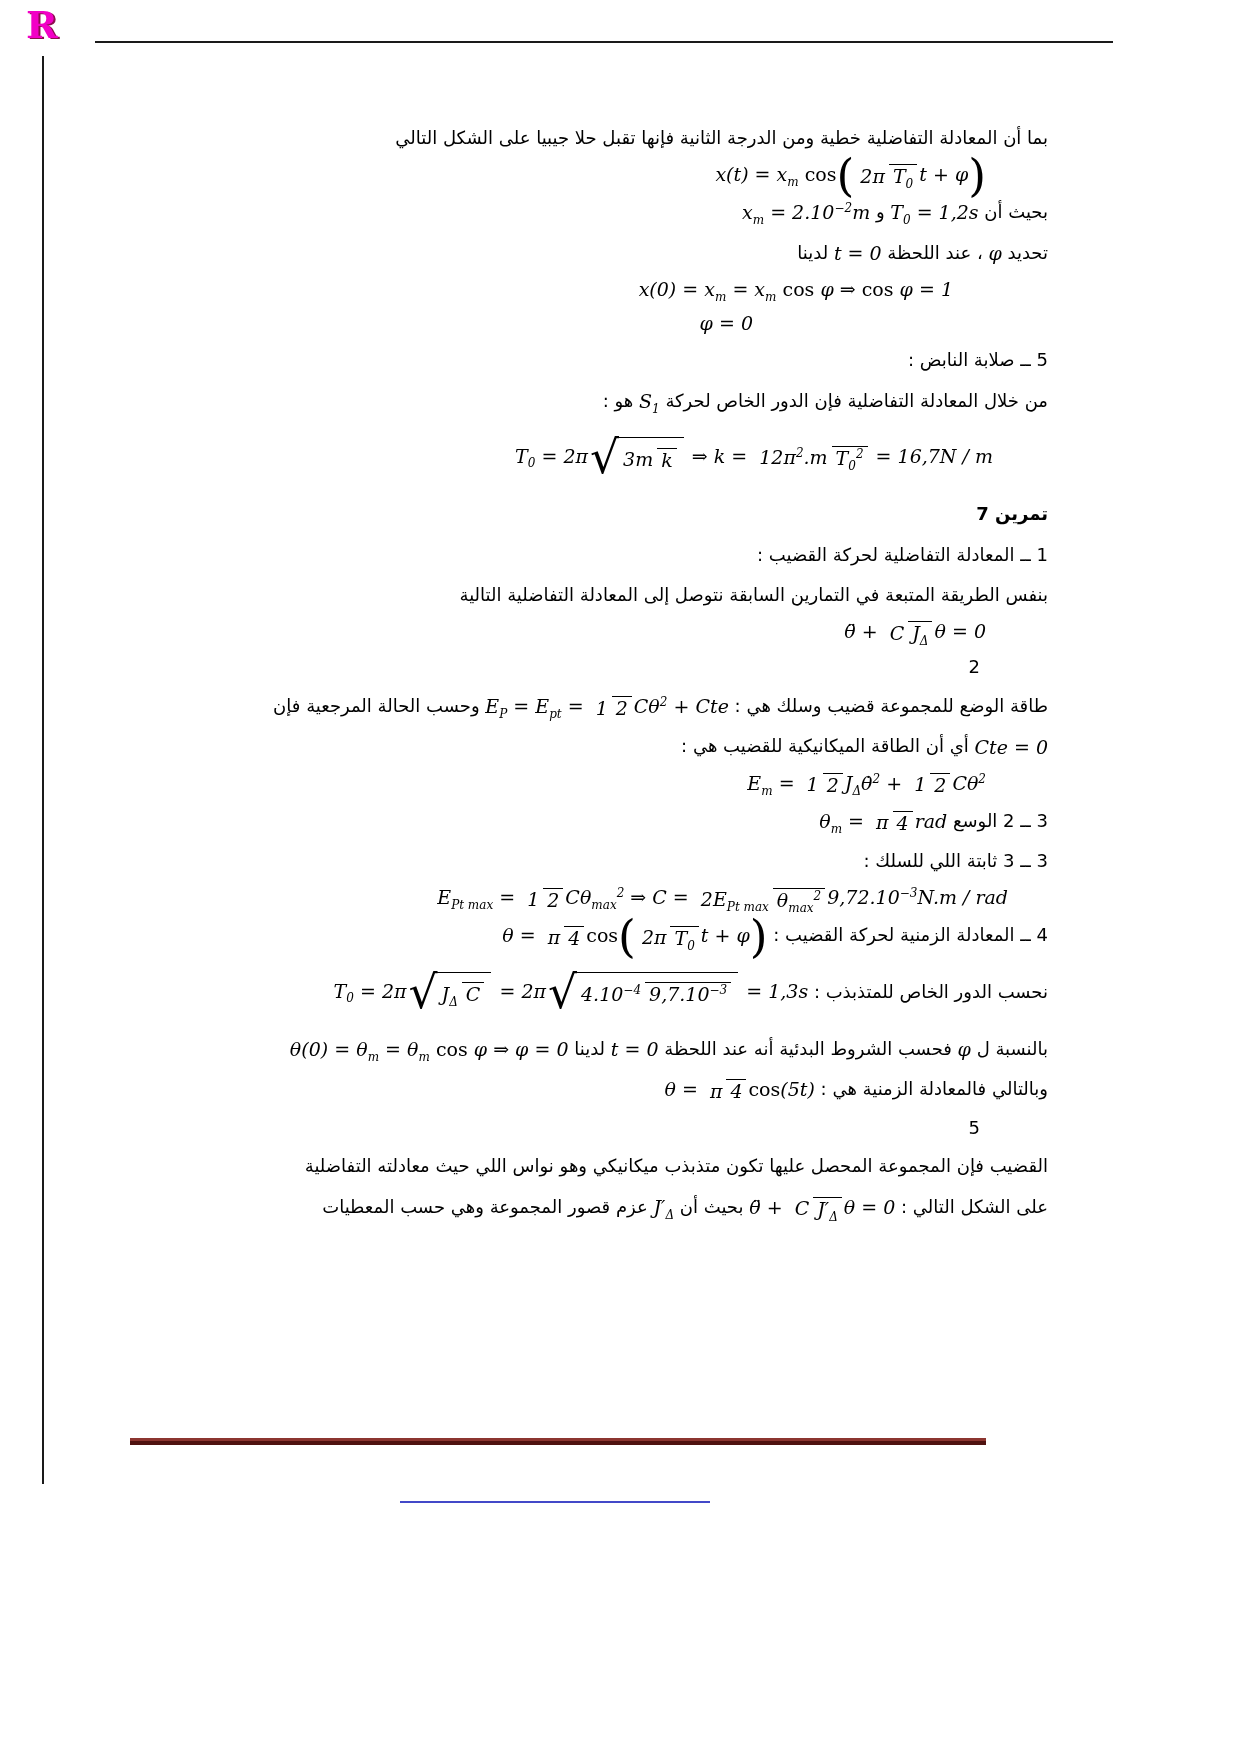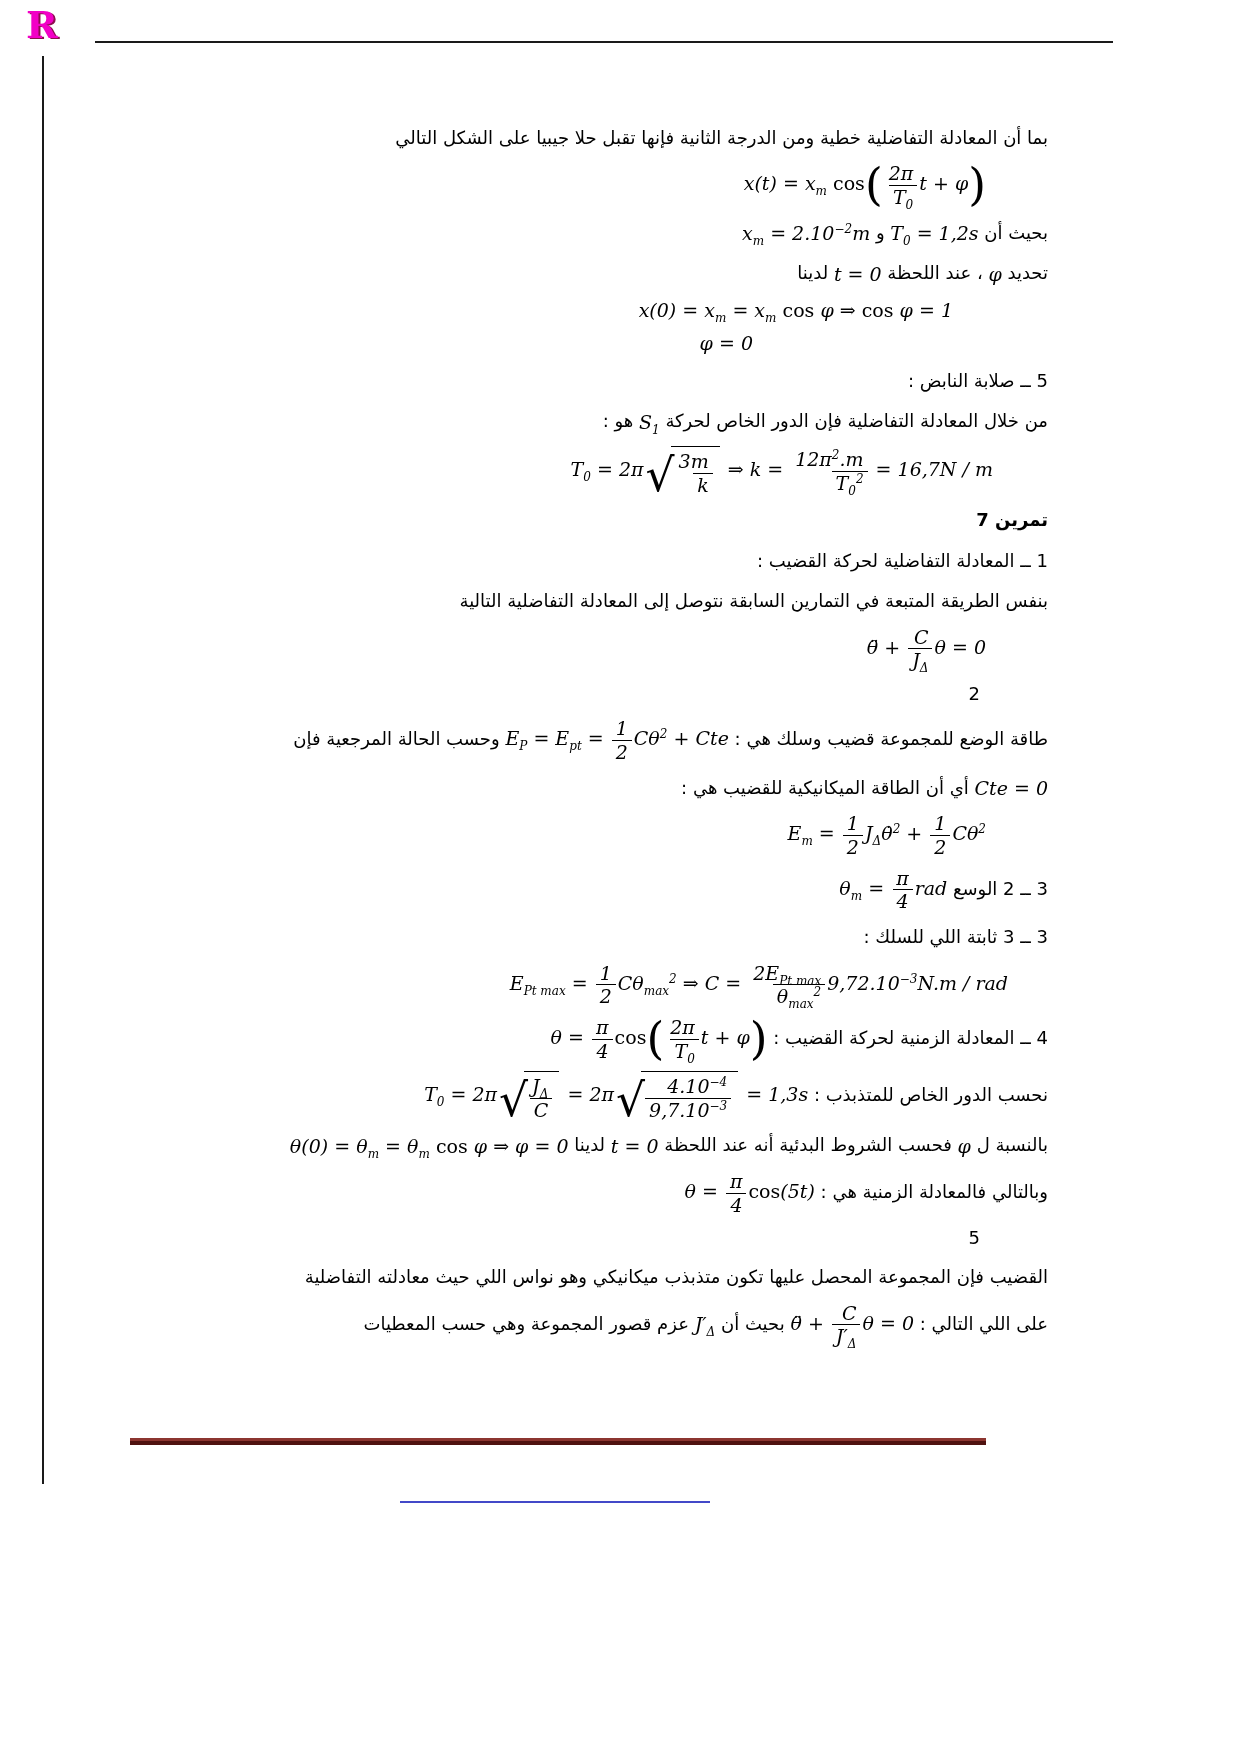--- a/index.html
+++ b/index.html
@@ -34,26 +34,26 @@
 
   
   .math {
     direction:ltr; unicode-bidi:isolate; display:inline-block;
     font-family:"DejaVu Serif", serif; font-style:italic; font-size:19px;
     white-space:nowrap; line-height:1.35; vertical-align:middle;
   }
   .math sup, .math sub { font-size:12px; line-height:0; font-style:italic; }
   .rm { font-style:normal; }
   .frac {
-    display:inline-flex; flex-direction:column; align-items:flex-end;
+    display:inline-flex; flex-direction:row; align-items:center;
     vertical-align:middle; text-align:center; margin:0 2px; line-height:1.2;
   }
   .fnum, .fden { display:block; padding:0 4px; }
   .fden { border-top:1.4px solid #000; }
-  .sqrt { display:inline-flex; align-items:stretch; vertical-align:middle; margin:0 2px; }
+  .sqrt { display:inline-flex; align-items:stretch; vertical-align:middle; margin:12px 2px; }
   .sqsym { display:flex; align-items:flex-end; font-style:normal; }
   .sqsym::before { content:"√"; font-size:2.4em; line-height:0.9; }
   .sqbody { border-top:1.6px solid #000; display:flex; align-items:center; padding:3px 5px 0 2px; margin-left:-4px; }
   .bigp { font-style:normal; font-weight:200; font-size:2.4em; line-height:0; vertical-align:middle; }
 </style>
 </head>
 <body>
 
 <div class="sheet">
 
@@ -187,21 +187,21 @@
             <span class="fnum">π</span>
             <span class="fden">4</span>
           </span><span class="rm">cos</span>(5t)</span></p>
 
     <div class="numline">
       <span style="direction:ltr; display:inline-block; width:100%; text-align:right; padding-right:68px;">5</span>
     </div>
 
     <p class="ar">القضيب فإن المجموعة المحصل عليها تكون متذبذب ميكانيكي وهو نواس اللي حيث معادلته التفاضلية</p>
 
-    <p class="ar"><span>على اللي التالي : </span><span class="math">θ̈ + <span class="frac">
+    <p class="ar"><span>على الشكل التالي : </span><span class="math">θ̈ + <span class="frac">
             <span class="fnum">C</span>
             <span class="fden">J′<sub>Δ</sub></span>
           </span>θ = 0</span><span> بحيث أن </span><span class="math">J′<sub>Δ</sub></span><span> عزم قصور المجموعة وهي حسب المعطيات</span></p>
 
   </div>
 
   <div class="footer-bar"></div>
   <div class="footer-line"></div>
 
 </div>

